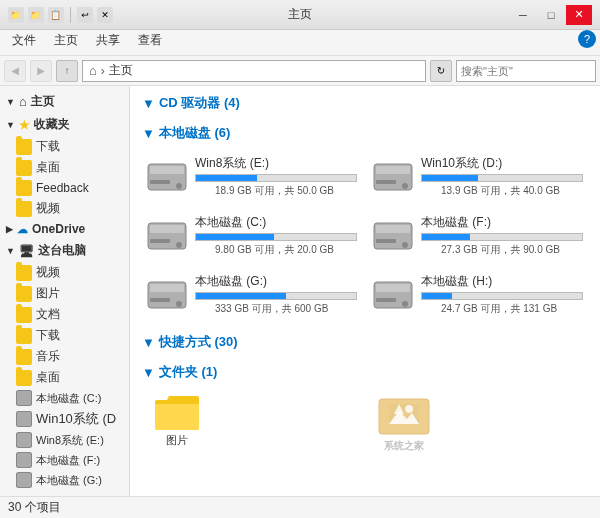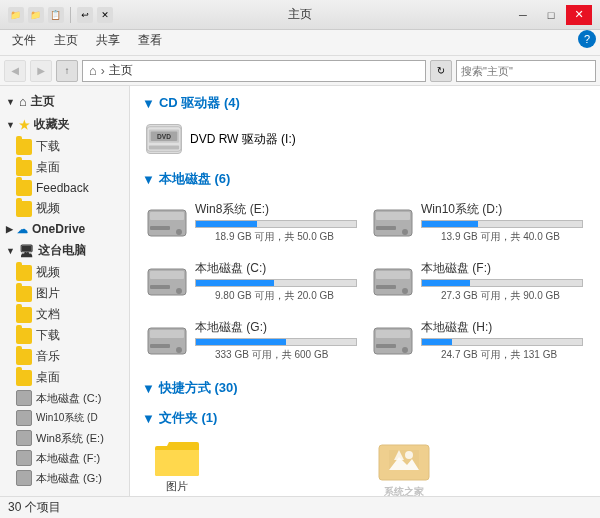--- a/index.html
+++ b/index.html
@@ -315,21 +315,21 @@
     <div class="sidebar-item">
       <div class="icon-folder item-icon"></div>
       <span>桌面</span>
     </div>
     <div class="sidebar-item">
       <div class="icon-drive item-icon"></div>
       <span style="font-size:11px;">本地磁盘 (C:)</span>
     </div>
     <div class="sidebar-item">
       <div class="icon-drive item-icon"></div>
-      <span style="font-size:10px;">Win10系统 (D</span>
+      <span style="font-size:13px;">Win10系统 (D</span>
     </div>
     <div class="sidebar-item">
       <div class="icon-drive item-icon"></div>
       <span style="font-size:11px;">Win8系统 (E:)</span>
     </div>
     <div class="sidebar-item">
       <div class="icon-drive item-icon"></div>
       <span style="font-size:11px;">本地磁盘 (F:)</span>
     </div>
     <div class="sidebar-item">
@@ -337,32 +337,20 @@
       <span style="font-size:11px;">本地磁盘 (G:)</span>
     </div>
   </div>
 
   <div class="content-area">
 
     <div class="section">
       <div class="section-title">
         <span>▼</span>
         <span>CD 驱动器 (4)</span>
-      </div>
-      <div class="cd-item">
-        <div class="dvd-icon">
-          <svg width="36" height="30" viewBox="0 0 36 30">
-            <rect x="0" y="2" width="36" height="26" rx="3" fill="#e0e0e0" stroke="#bbb"></rect>
-            <rect x="2" y="5" width="32" height="14" rx="1" fill="#c8c8c8"></rect>
-            <rect x="4" y="7" width="28" height="10" rx="1" fill="#555" opacity="0.3"></rect>
-            <text x="18" y="15" text-anchor="middle" font-size="7" fill="#333" font-weight="bold">DVD</text>
-            <rect x="2" y="22" width="32" height="4" rx="1" fill="#bbb"></rect>
-          </svg>
-        </div>
-        <span>DVD RW 驱动器 (I:)</span>
       </div>
     </div>
 
     <div class="section">
       <div class="section-title">
         <span>▼</span>
         <span>本地磁盘 (6)</span>
       </div>
       <div class="drive-grid">
 

